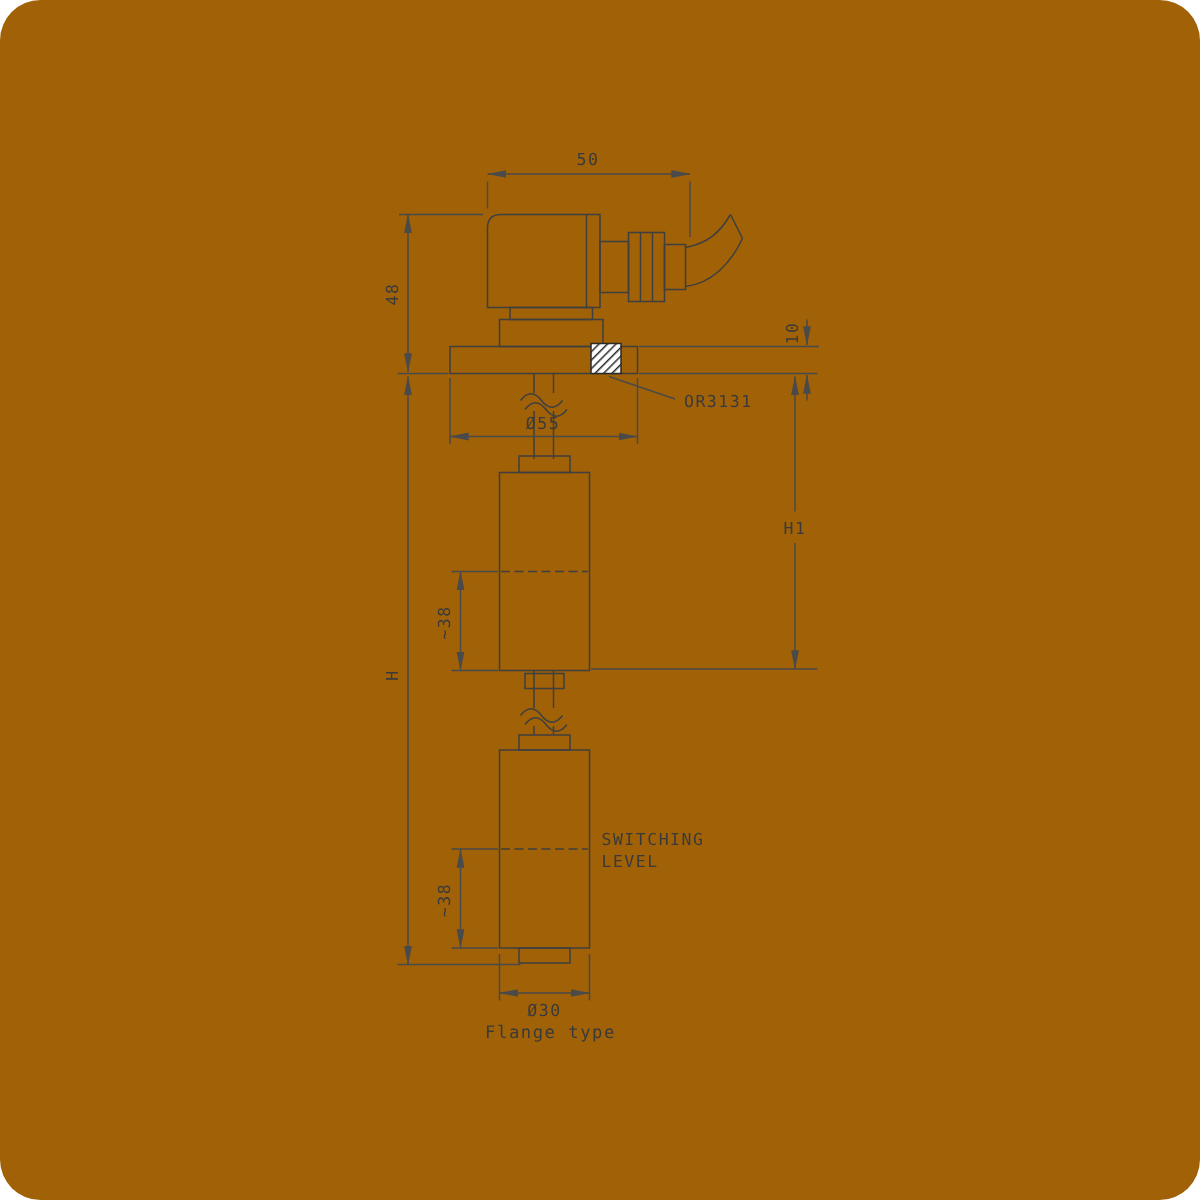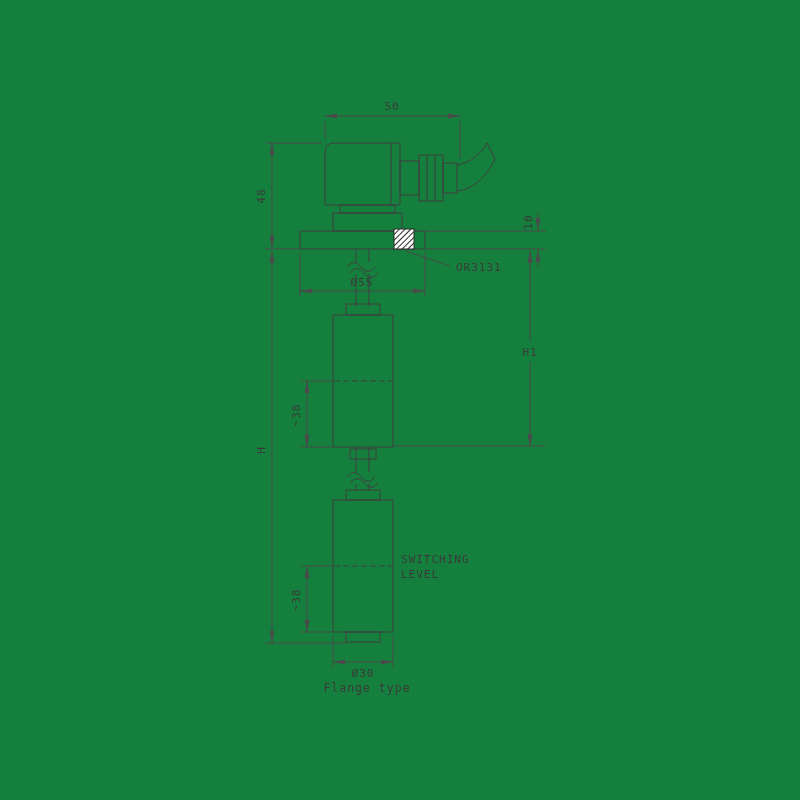--- a/index.html
+++ b/index.html
@@ -1,16 +1,16 @@
 <!DOCTYPE html>
 <html><head>
 <meta charset="utf-8">
 <style>
   html,body{margin:0;padding:0;background:#ffffff;}
-  .page{width:800px;height:800px;background:#15803d;position:relative;overflow:hidden;}
+  .page{width:800px;height:800px;background:#a16207;position:relative;overflow:hidden;border-radius:27px;}
   svg{display:block;}
   text{font-family:"DejaVu Sans Mono","Liberation Mono",monospace;font-size:11px;fill:#3a3a3a;letter-spacing:1px;}
   .ln{stroke:#3f3f3f;stroke-width:1;fill:none;}
   .dim{stroke:#4a4a4a;stroke-width:1;fill:none;}
   .ext{stroke:#4a4a4a;stroke-width:1;fill:none;}
   .dash{stroke:#3f3f3f;stroke-width:1;fill:none;stroke-dasharray:6 3;}
   .caption{font-size:11.5px;}
 </style>
 </head>
 <body>

